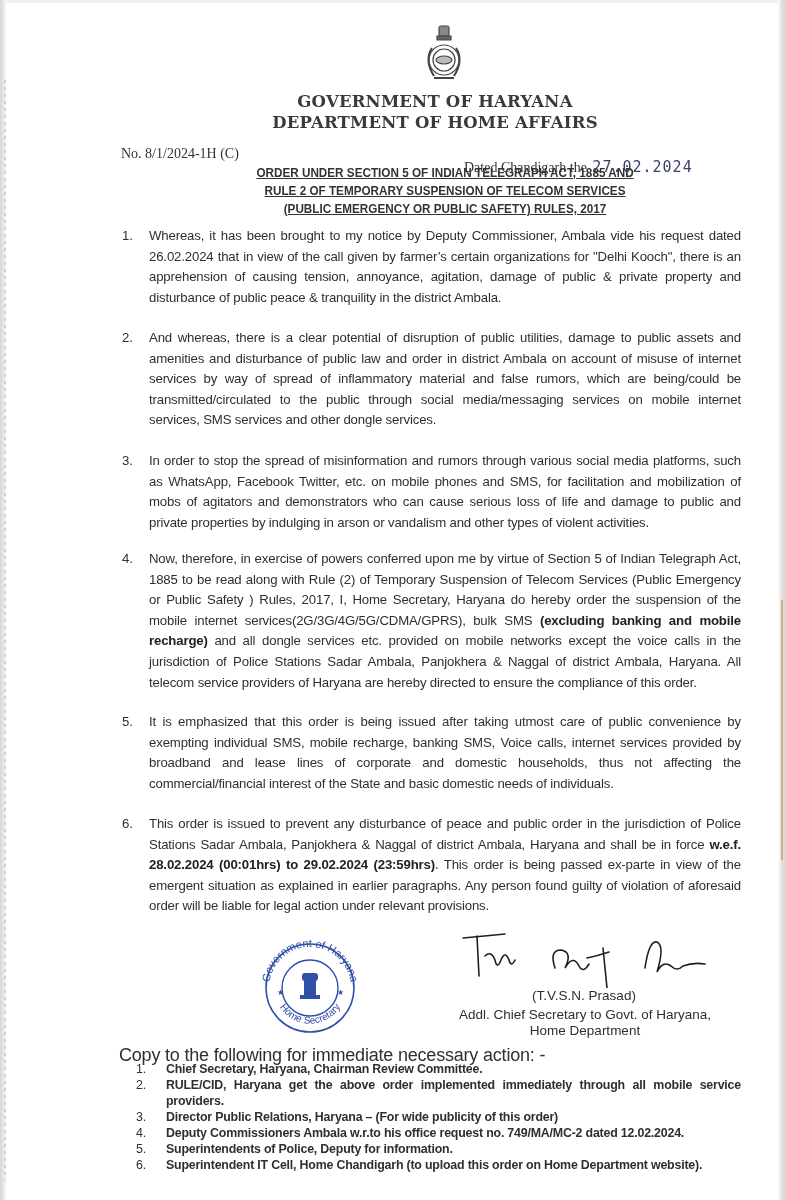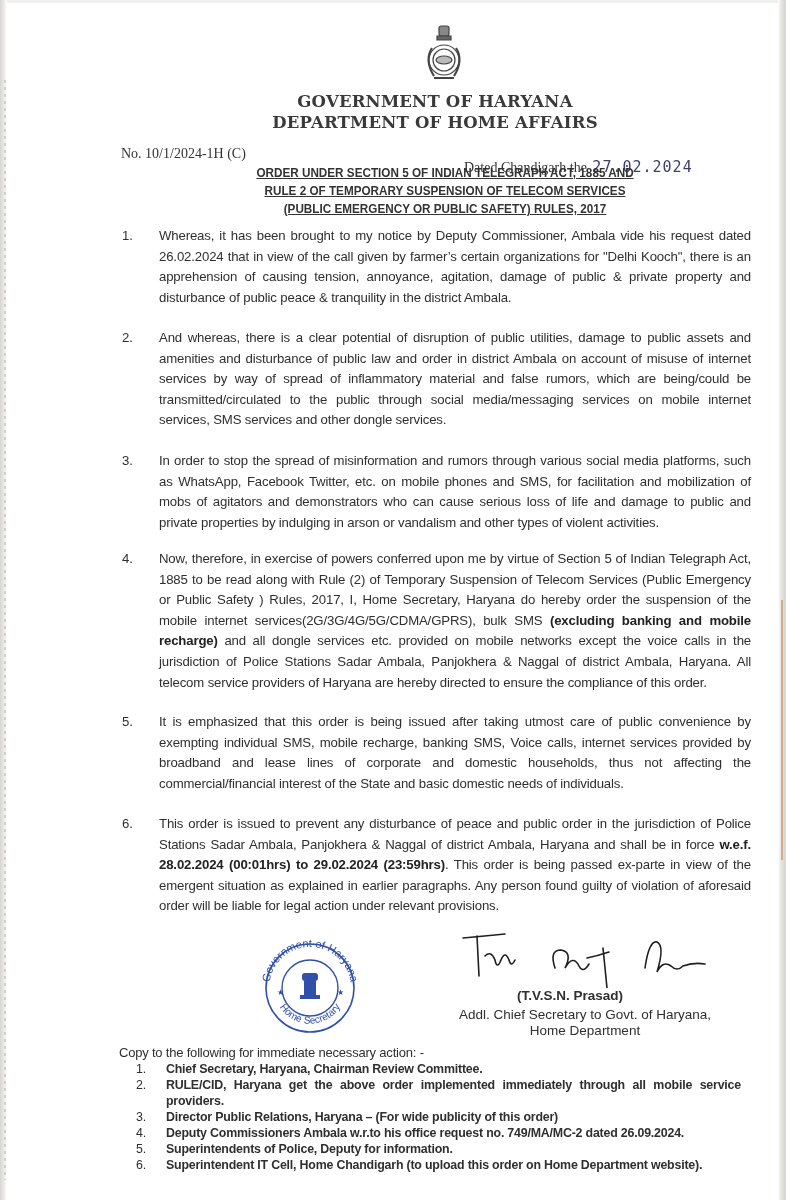--- a/index.html
+++ b/index.html
@@ -65,44 +65,44 @@
   .ot2 { top: 184px; left: 52px; }
   .ot3 { top: 202px; left: 52px; }
 
   .para {
     position: absolute; left: 122px; width: 650px;
     font-size: 13.2px; line-height: 20.6px; color: #2f2f2f;
     font-family: "Liberation Sans", sans-serif;
   }
   .para .num { position: absolute; left: 0; top: 0; }
   .para .body {
-    position: absolute; left: 37px; width: 592px; text-align: justify;
+    position: absolute; left: 27px; width: 592px; text-align: justify;
     letter-spacing: -0.15px;
   }
   .p1 { top: 226px; }
   .p2 { top: 328px; }
   .p3 { top: 451px; }
   .p4 { top: 549px; }
   .p5 { top: 712px; }
   .p6 { top: 814px; }
   b { font-weight: bold; color: #222; }
 
   .stamp { position: absolute; left: 255px; top: 940px; width: 110px; height: 95px; }
   .signature { position: absolute; left: 455px; top: 928px; width: 280px; height: 60px; }
 
   .signer {
     position: absolute; left: 440px; width: 290px; text-align: center;
     font-size: 13.5px; color: #2f2f2f;
   }
-  .sg-name { top: 988px; font-weight: bold; left: 450px; width: 240px; }
+  .sg-name { top: 988px; font-weight: normal; left: 464px; width: 240px; }
   .sg-title { top: 1007px; }
   .sg-dept { top: 1023px; }
 
   .copy-head {
-    position: absolute; left: 119px; top: 1045px; font-size: 13px; color: #2f2f2f;
+    position: absolute; left: 119px; top: 1045px; font-size: 18px; color: #2f2f2f;
     letter-spacing: -0.2px;
   }
   .copy-item {
     position: absolute; left: 136px; width: 600px; font-size: 12.4px; line-height: 16px;
     color: #2f2f2f; letter-spacing: -0.2px;
   }
   .copy-item .num { position: absolute; left: 0; top: 0; }
   .copy-item .body { position: absolute; left: 30px; width: 575px; text-align: justify; font-weight: bold; }
   .ci1 { top: 1061px; }
   .ci2 { top: 1077px; }
@@ -127,21 +127,21 @@
     <ellipse cx="22" cy="36" rx="8" ry="4" fill="#bbb"></ellipse>
     <path d="M10 24 q-8 12 2 28" stroke-width="2"></path>
     <path d="M34 24 q8 12 -2 28" stroke-width="2"></path>
     <path d="M12 54 h20" stroke-width="2"></path>
   </g>
 </svg>
 
 <div class="header-title ht1">GOVERNMENT OF HARYANA</div>
 <div class="header-title ht2">DEPARTMENT OF HOME AFFAIRS</div>
 
-<div class="ref-no">No. 10/1/2024-1H (C)</div>
+<div class="ref-no">No. 8/1/2024-1H (C)</div>
 <div class="dated">
   <span>Dated Chandigarh the</span>
   <span class="hand">27.02.2024</span>
 </div>
 
 <div class="order-title ot1">ORDER UNDER SECTION 5 OF INDIAN TELEGRAPH ACT, 1885 AND</div>
 <div class="order-title ot2">RULE 2 OF TEMPORARY SUSPENSION OF TELECOM SERVICES</div>
 <div class="order-title ot3">(PUBLIC EMERGENCY OR PUBLIC SAFETY) RULES, 2017</div>
 
 <div class="para p1">
@@ -218,21 +218,21 @@
 <div class="copy-item ci2">
   <span class="num">2.</span>
   <div class="body">RULE/CID, Haryana get the above order implemented immediately through all mobile service providers.</div>
 </div>
 <div class="copy-item ci3">
   <span class="num">3.</span>
   <div class="body">Director Public Relations, Haryana – (For wide publicity of this order)</div>
 </div>
 <div class="copy-item ci4">
   <span class="num">4.</span>
-  <div class="body">Deputy Commissioners Ambala w.r.to his office request no. 749/MA/MC-2 dated 26.09.2024.</div>
+  <div class="body">Deputy Commissioners Ambala w.r.to his office request no. 749/MA/MC-2 dated 12.02.2024.</div>
 </div>
 <div class="copy-item ci5">
   <span class="num">5.</span>
   <div class="body">Superintendents of Police, Deputy for information.</div>
 </div>
 <div class="copy-item ci6">
   <span class="num">6.</span>
   <div class="body">Superintendent IT Cell, Home Chandigarh (to upload this order on Home Department website).</div>
 </div>
 

